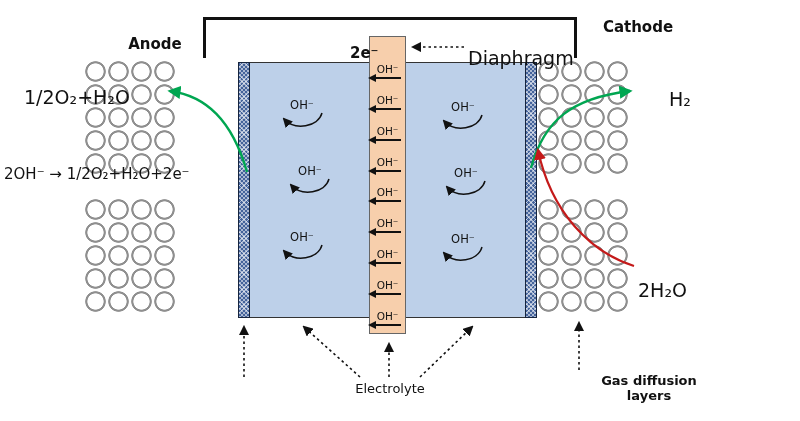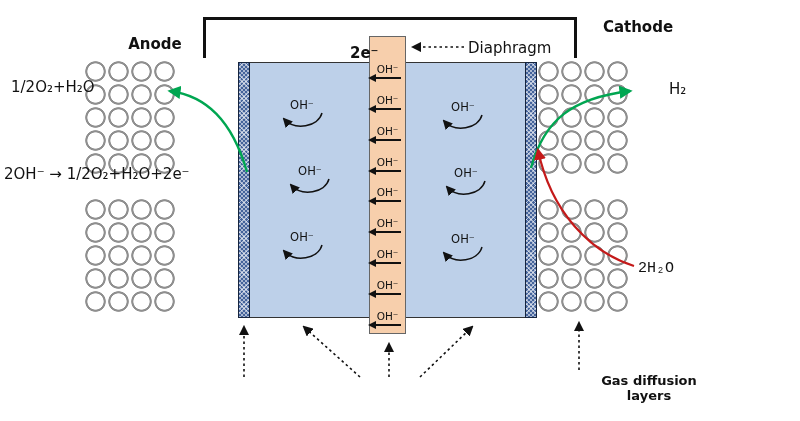--- a/index.html
+++ b/index.html
@@ -35,21 +35,21 @@
 
   
   .circ{position:absolute;background:#111;z-index:2;}
   .circ-h{left:203px;top:17px;width:374px;height:3px;}
   .circ-vl{left:203px;top:17px;width:3px;height:41px;}
   .circ-vr{left:574px;top:17px;width:3px;height:41px;}
 
   .txt{position:absolute;z-index:8;white-space:nowrap;}
   .bold{font-weight:bold;font-size:15px;}
   .rx{font-size:15px;}
-  .sm{font-size:15px;}
+  .sm{font-size:19px;margin-top:8px;}
   .oh-free{position:absolute;z-index:8;font-size:11.5px;transform:translateX(-50%);}
   .blab{position:absolute;z-index:8;font-size:13px;text-align:center;}
 
   
   #overlay{position:absolute;left:0;top:0;width:800px;height:421px;z-index:10;pointer-events:none;}
 </style>
 </head>
 <body>
 
 <div id="canvas">
@@ -112,25 +112,26 @@
   </div>
 
   <div class="oh-free" style="left:302px;top:98px;">OH⁻</div>
   <div class="oh-free" style="left:310px;top:164px;">OH⁻</div>
   <div class="oh-free" style="left:302px;top:230px;">OH⁻</div>
   <div class="oh-free" style="left:463px;top:100px;">OH⁻</div>
   <div class="oh-free" style="left:466px;top:166px;">OH⁻</div>
   <div class="oh-free" style="left:463px;top:232px;">OH⁻</div>
 
   <div class="txt sm" style="left:468px;top:39px;">Diaphragm</div>
-  <div class="txt sm" style="left:11px;top:78px;">1/2O₂+H₂O</div>
+  <div class="txt sm" style="left:24px;top:78px;">1/2O₂+H₂O</div>
   <div class="txt sm" style="left:669px;top:80px;">H₂</div>
   <div class="txt rx" style="left:4px;top:165px;">2OH⁻ → 1/2O₂+H₂O+2e⁻</div>
-  <div class="txt sm" style="left:638px;top:260px;font-family:Liberation Mono, monospace;">2H₂O</div>
+  <div class="txt sm" style="left:638px;top:271px;">2H₂O</div>
 
+  <div class="blab" style="left:330px;top:381px;width:120px;">Electrolyte</div>
   <div class="blab" style="left:595px;top:373px;width:108px;font-weight:bold;">
     <div>Gas diffusion</div>
     <div>layers</div>
   </div>
 
   <svg id="overlay" viewBox="0 0 800 421">
     <defs>
       <marker id="ah-k" viewBox="0 0 10 10" refX="8" refY="5" markerWidth="6.5" markerHeight="6.5" orient="auto-start-reverse">
         <path d="M0,0 L10,5 L0,10 z" fill="#111"></path>
       </marker>

